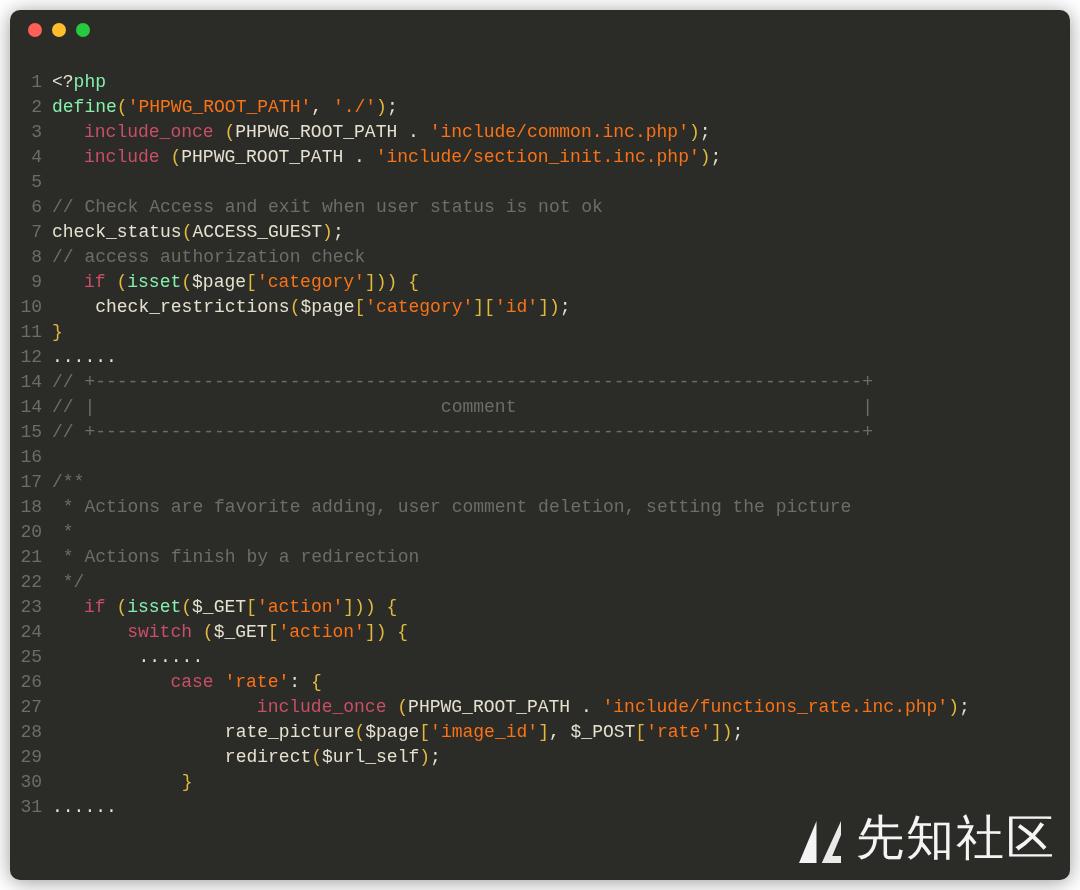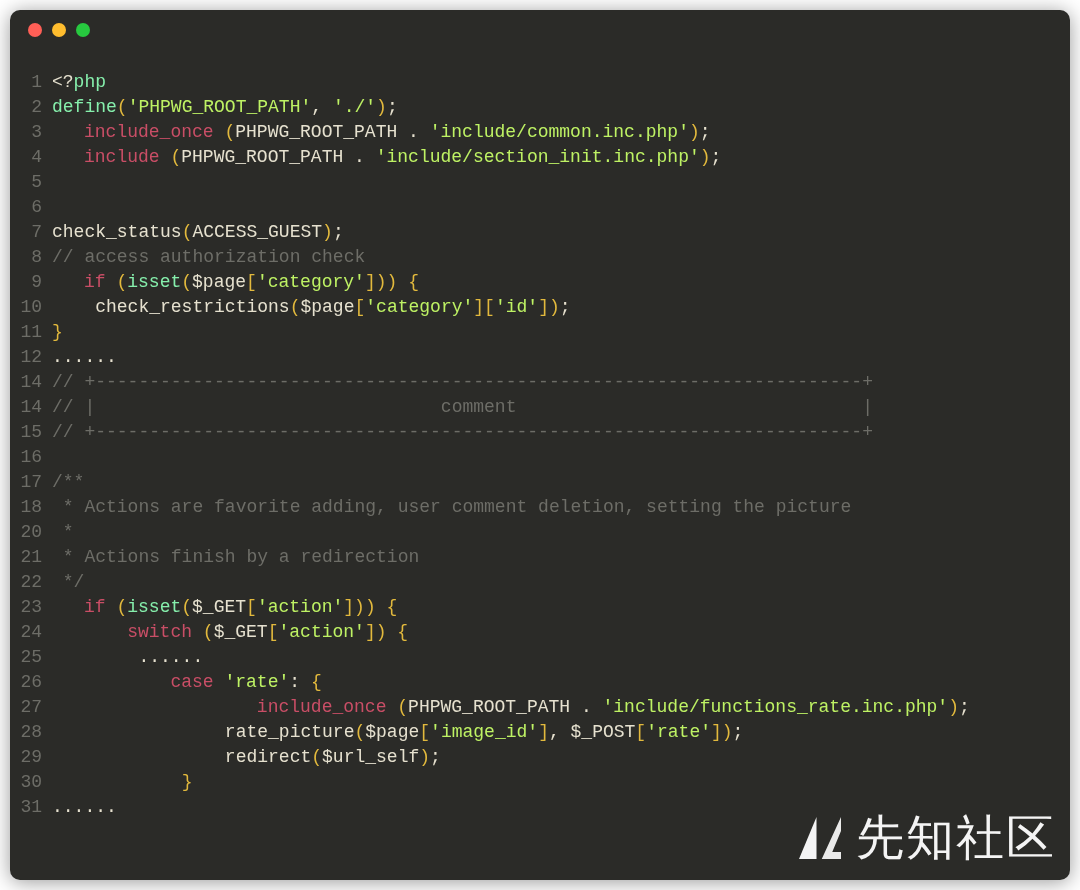--- a/index.html
+++ b/index.html
@@ -51,31 +51,31 @@
     text-align: right;
     color: #6d6d67;
     padding-right: 10px;
     flex-shrink: 0;
     user-select: none;
   }
   .code { color: #e6e1cf; }
   .c-default { color: #e6e1cf; }
   .c-keyword { color: #c94e66; margin-left: 32px; } 
   .c-blue    { color: #86efac; } 
-  .c-string  { color: #bef264; } 
+  .c-string  { color: #f97316; } 
   .c-paren   { color: #e2b93d; } 
   .c-brace   { color: #e2b93d; }
   .c-comment { color: #6d6d67; }
 
   .watermark {
     position: absolute;
     right: 14px;
     bottom: 10px;
     display: flex;
-    align-items: center;
+    align-items: flex-end;
     gap: 8px;
     opacity: 0.95;
   }
   .watermark-text {
     color: #ffffff;
     font-family: -apple-system, "PingFang SC", "Microsoft YaHei", sans-serif;
     font-size: 48px;
     font-weight: 500;
     letter-spacing: 2px;
   }
@@ -92,21 +92,21 @@
     <div class="dot red"></div>
     <div class="dot yellow"></div>
     <div class="dot green"></div>
   </div>
   <div class="editor" id="editor">
       <div class="line"><span class="gutter">1</span><span class="code"><span class="c-default">&lt;?</span><span class="c-blue">php</span></span></div>
       <div class="line"><span class="gutter">2</span><span class="code"><span class="c-blue">define</span><span class="c-paren">(</span><span class="c-string">'PHPWG_ROOT_PATH'</span><span class="c-default">, </span><span class="c-string">'./'</span><span class="c-paren">)</span><span class="c-default">;</span></span></div>
       <div class="line"><span class="gutter">3</span><span class="code"><span class="c-keyword">include_once</span><span class="c-default"> </span><span class="c-paren">(</span><span class="c-default">PHPWG_ROOT_PATH . </span><span class="c-string">'include/common.inc.php'</span><span class="c-paren">)</span><span class="c-default">;</span></span></div>
       <div class="line"><span class="gutter">4</span><span class="code"><span class="c-keyword">include</span><span class="c-default"> </span><span class="c-paren">(</span><span class="c-default">PHPWG_ROOT_PATH . </span><span class="c-string">'include/section_init.inc.php'</span><span class="c-paren">)</span><span class="c-default">;</span></span></div>
       <div class="line"><span class="gutter">5</span></div>
-      <div class="line"><span class="gutter">6</span></div>
+      <div class="line"><span class="gutter">6</span><span class="code"><span class="c-comment">// Check Access and exit when user status is not ok</span></span></div>
       <div class="line"><span class="gutter">7</span><span class="code"><span class="c-default">check_status</span><span class="c-paren">(</span><span class="c-default">ACCESS_GUEST</span><span class="c-paren">)</span><span class="c-default">;</span></span></div>
       <div class="line"><span class="gutter">8</span><span class="code"><span class="c-comment">// access authorization check</span></span></div>
       <div class="line"><span class="gutter">9</span><span class="code"><span class="c-keyword">if</span><span class="c-default"> </span><span class="c-paren">(</span><span class="c-blue">isset</span><span class="c-paren">(</span><span class="c-default">$page</span><span class="c-paren">[</span><span class="c-string">'category'</span><span class="c-paren">]))</span><span class="c-default"> </span><span class="c-brace">{</span></span></div>
       <div class="line"><span class="gutter">10</span><span class="code"><span class="c-default">    check_restrictions</span><span class="c-paren">(</span><span class="c-default">$page</span><span class="c-paren">[</span><span class="c-string">'category'</span><span class="c-paren">][</span><span class="c-string">'id'</span><span class="c-paren">])</span><span class="c-default">;</span></span></div>
       <div class="line"><span class="gutter">11</span><span class="code"><span class="c-brace">}</span></span></div>
       <div class="line"><span class="gutter">12</span><span class="code"><span class="c-default">......</span></span></div>
       <div class="line"><span class="gutter">14</span><span class="code"><span class="c-comment">// +-----------------------------------------------------------------------+</span></span></div>
       <div class="line"><span class="gutter">14</span><span class="code"><span class="c-comment">// |                                comment                                |</span></span></div>
       <div class="line"><span class="gutter">15</span><span class="code"><span class="c-comment">// +-----------------------------------------------------------------------+</span></span></div>
       <div class="line"><span class="gutter">16</span><span class="code"><span class="c-default"></span></span></div>

